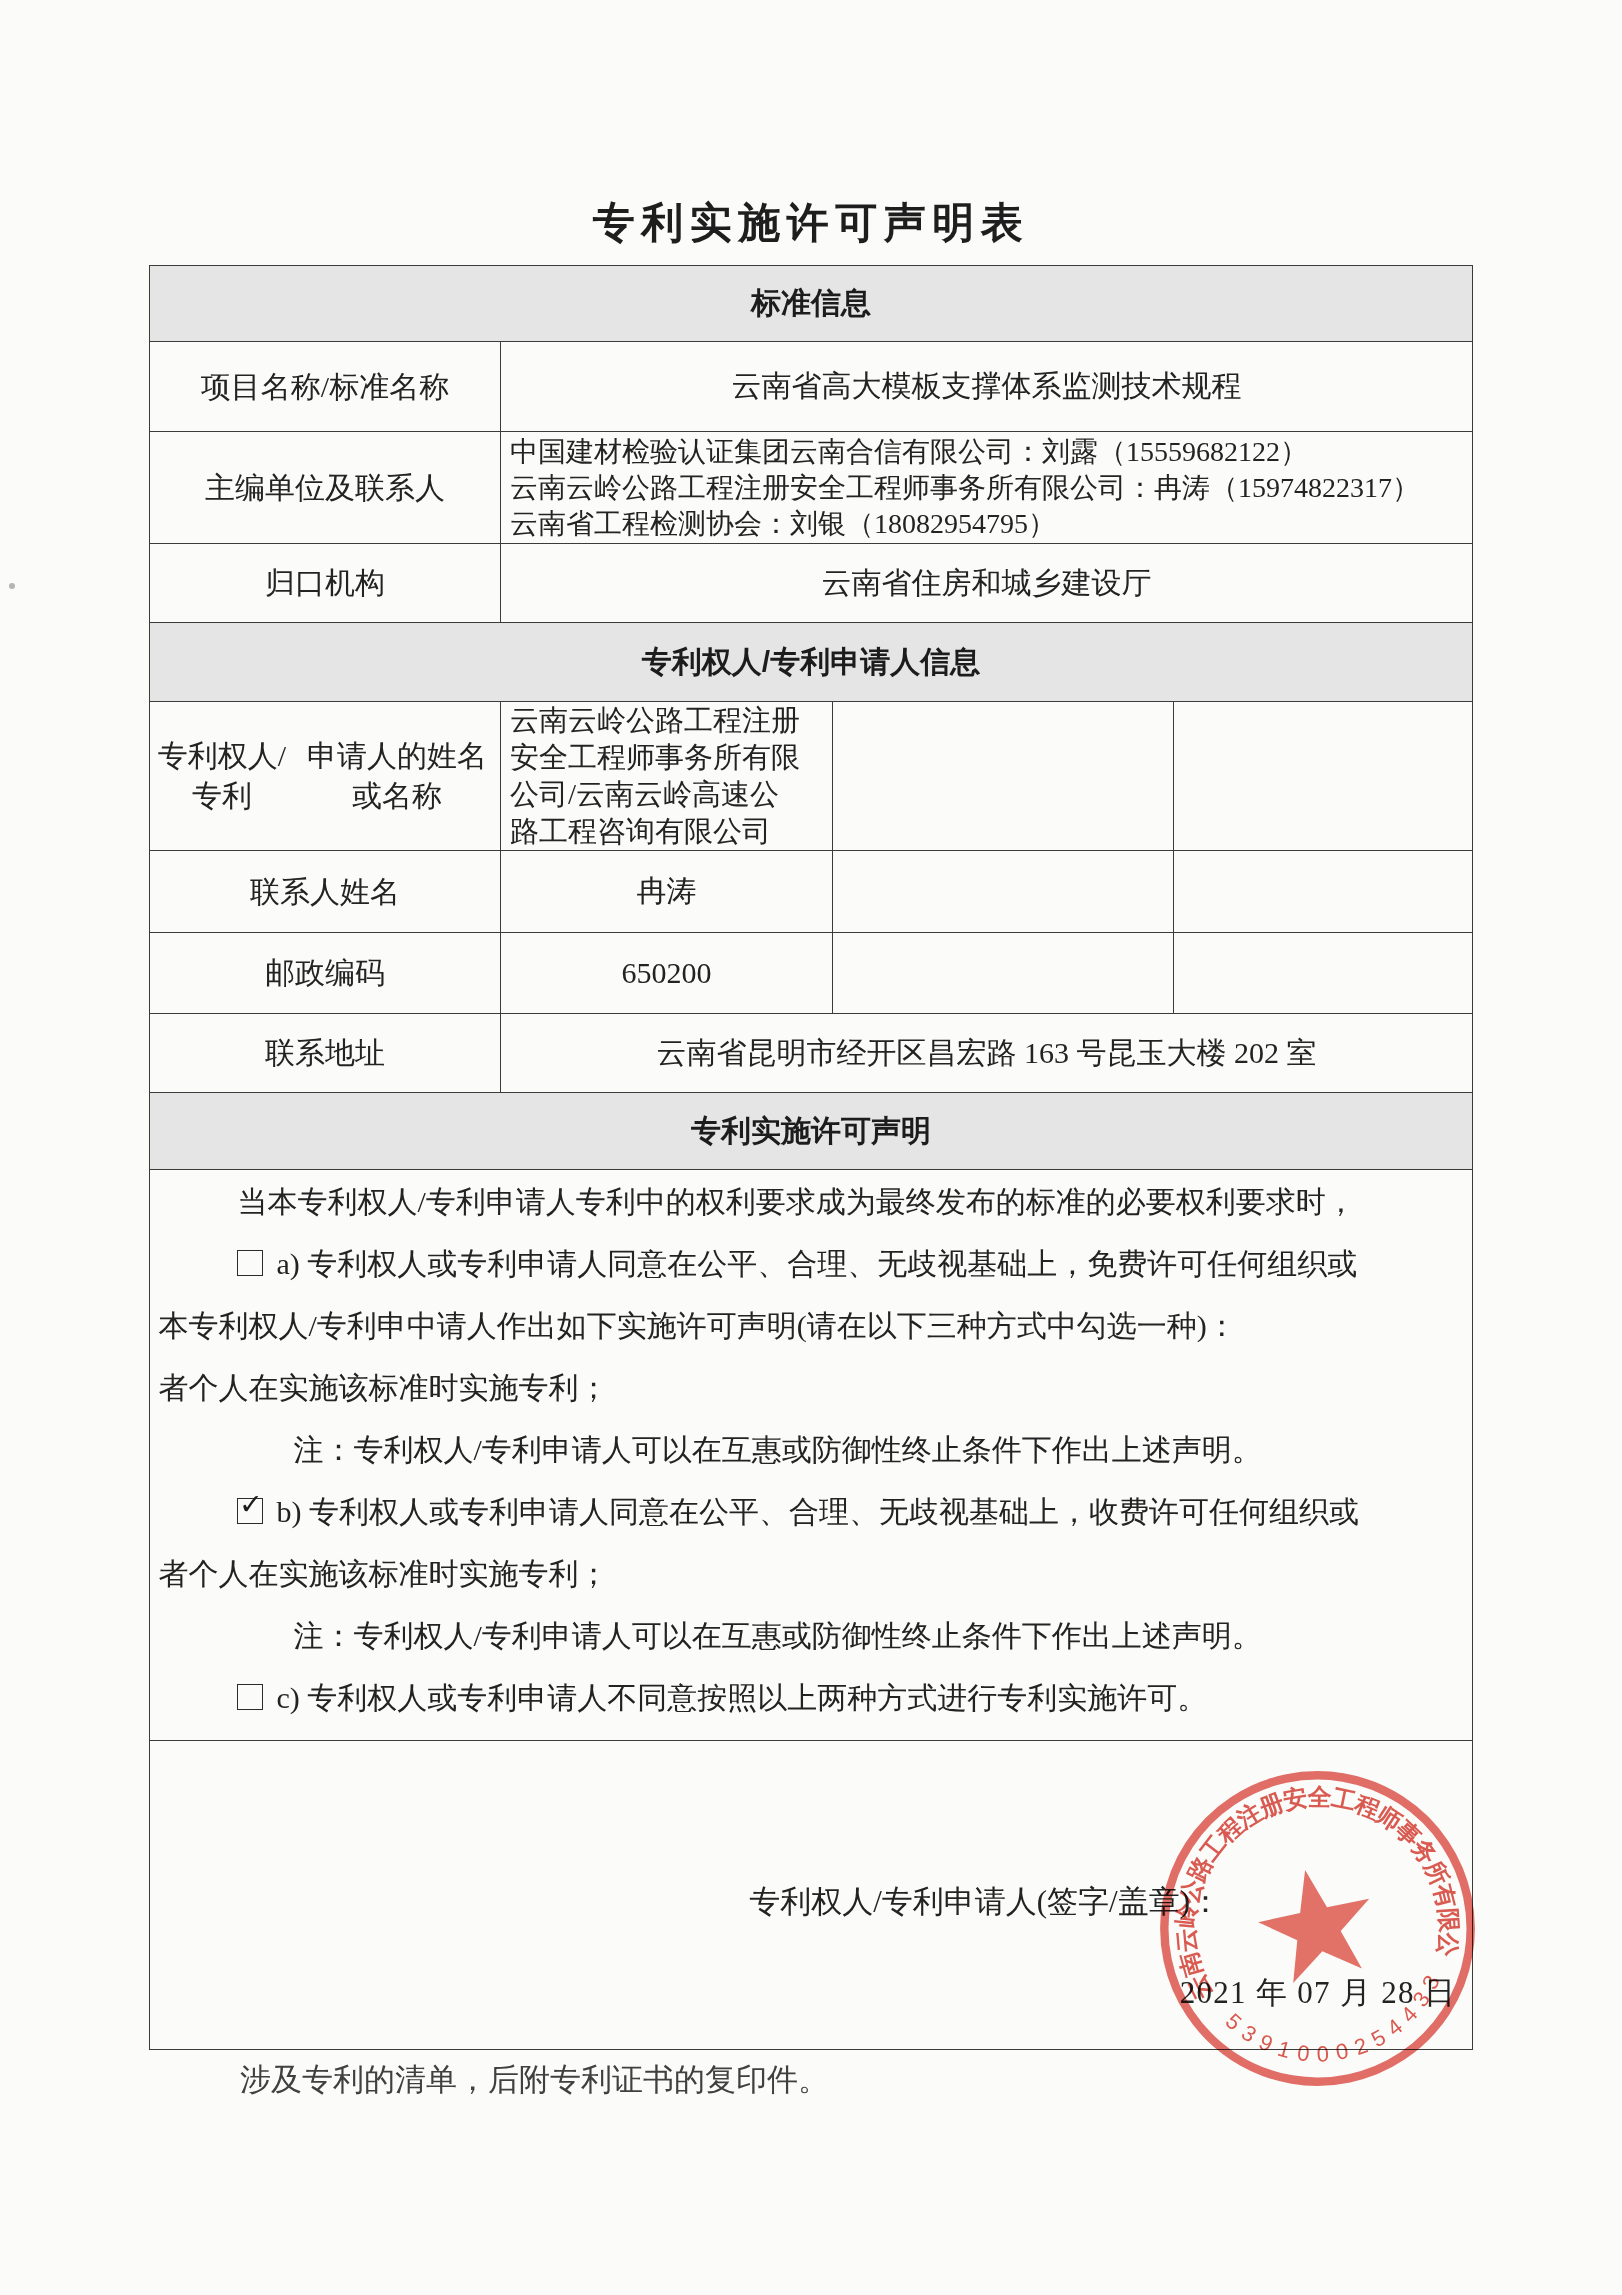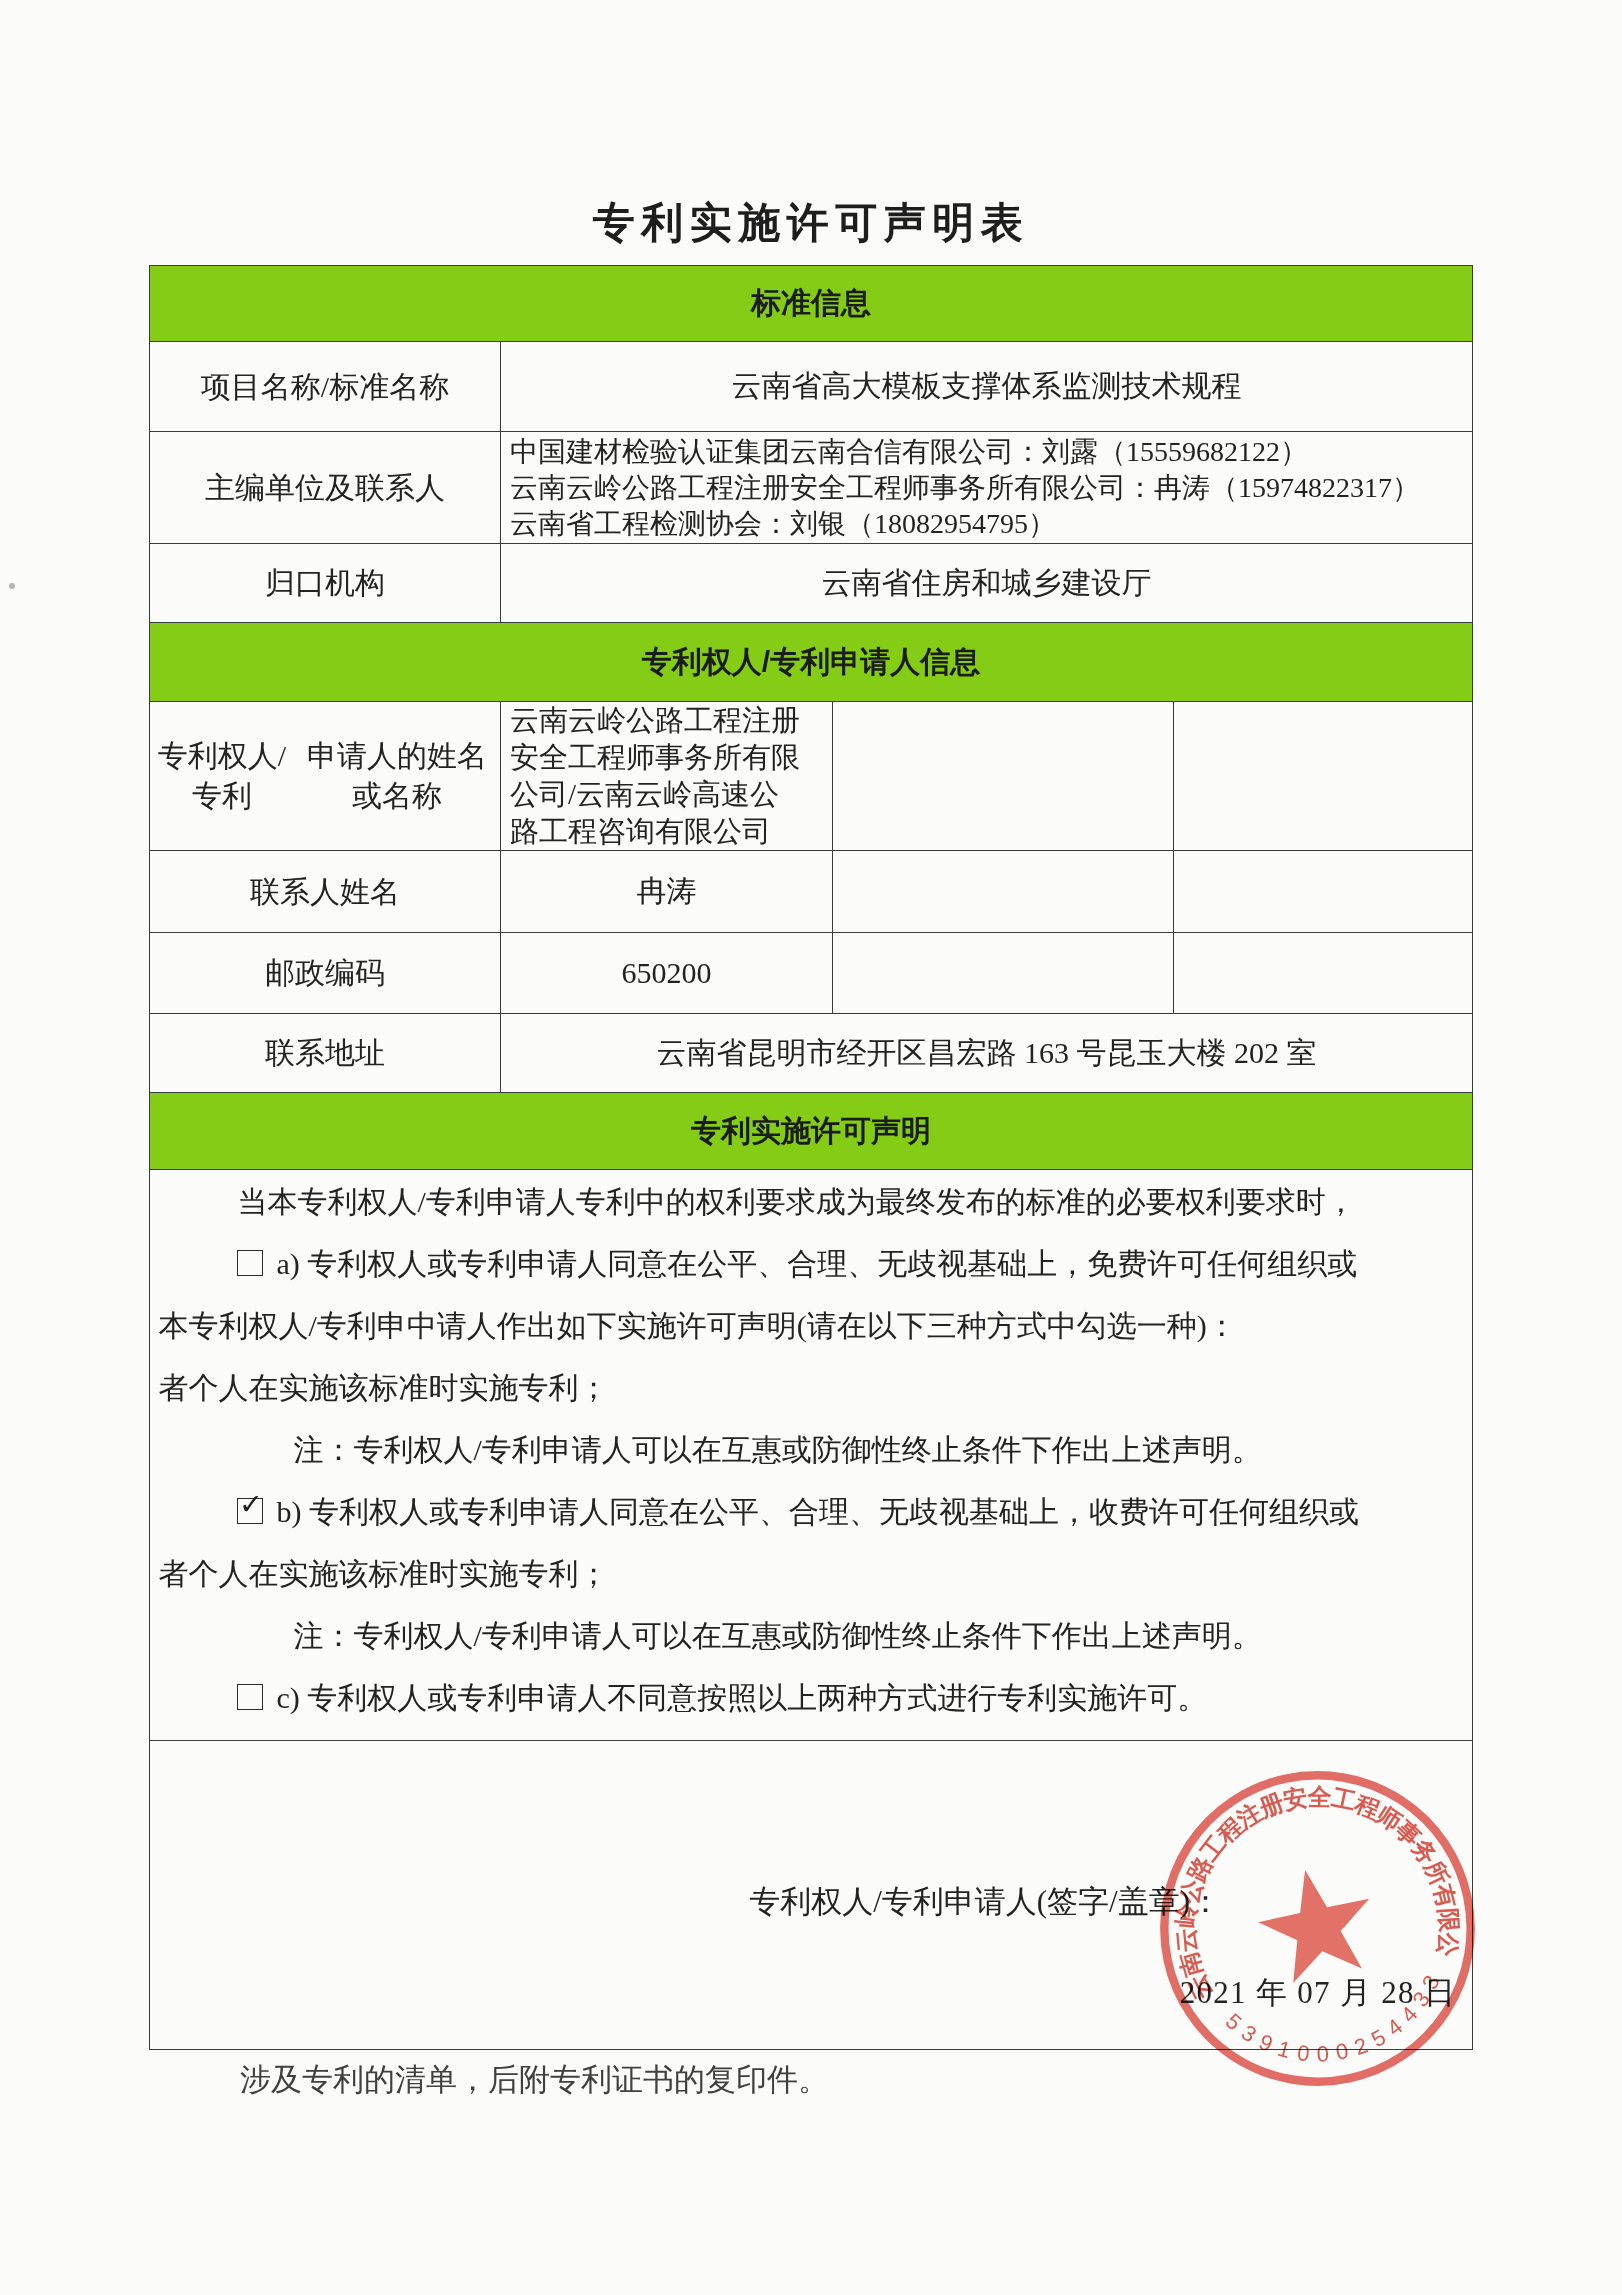--- a/index.html
+++ b/index.html
@@ -14,21 +14,21 @@
     color:#1e1e1e;
   }
   .margin-dot{position:absolute;left:9px;top:583px;width:5.8px;height:5.8px;border-radius:50%;background:#b5b5b5;}
   .tbl{
     position:absolute;left:149px;top:265px;width:1324px;height:1785px;
     border:1.9px solid #3b3b3b;box-sizing:border-box;display:flex;flex-direction:column;
     background:transparent;
   }
   .row{display:flex;box-sizing:border-box;border-bottom:1.9px solid #3b3b3b;}
   .row:last-child{border-bottom:none;}
-  .hdr{background:#84cc16;align-items:center;justify-content:center;
+  .hdr{background:#e5e5e5;align-items:center;justify-content:center;
        font-family:"Liberation Sans","DejaVu Sans",sans-serif;font-weight:700;font-size:30px;color:#1c1c1c;}
   .lblcell{width:351px;box-sizing:border-box;border-right:1.9px solid #3b3b3b;
        display:flex;flex-direction:row;align-items:center;justify-content:center;
        font-size:30px;line-height:40px;text-align:center;flex-shrink:0;}
   .cell{flex:1;box-sizing:border-box;display:flex;flex-direction:column;justify-content:center;}
   .cell.center{align-items:center;text-align:center;}
   .cell.left{align-items:flex-start;text-align:left;padding-left:9px;}
   .col2{width:332px;flex:none;border-right:1.9px solid #3b3b3b;}
   .col3{width:341px;flex:none;border-right:1.9px solid #3b3b3b;}
   .col4{flex:1;}

